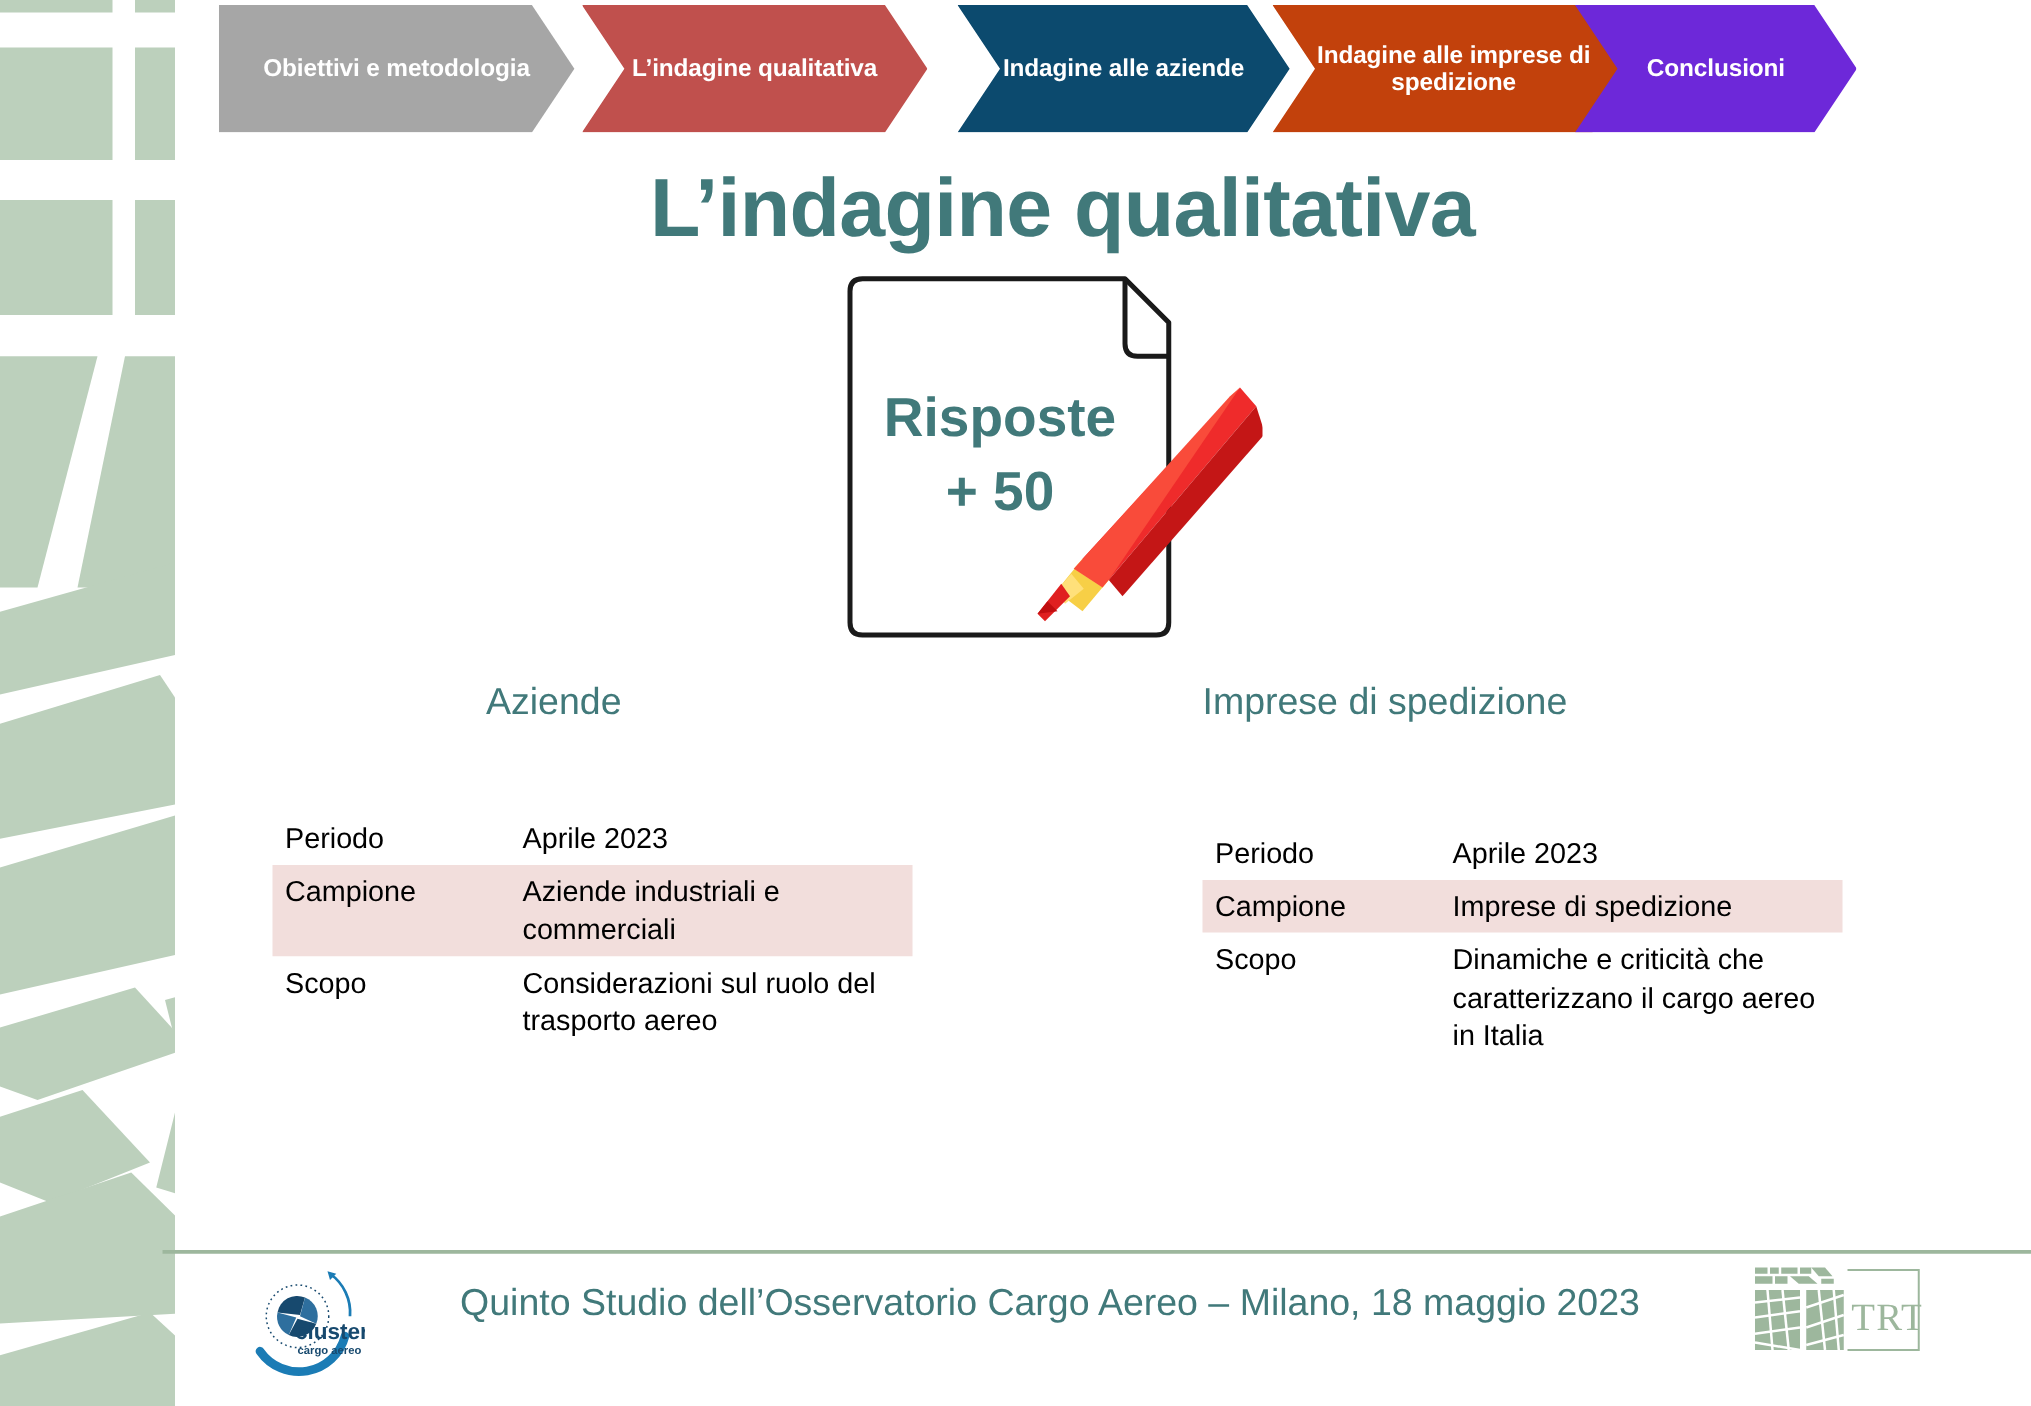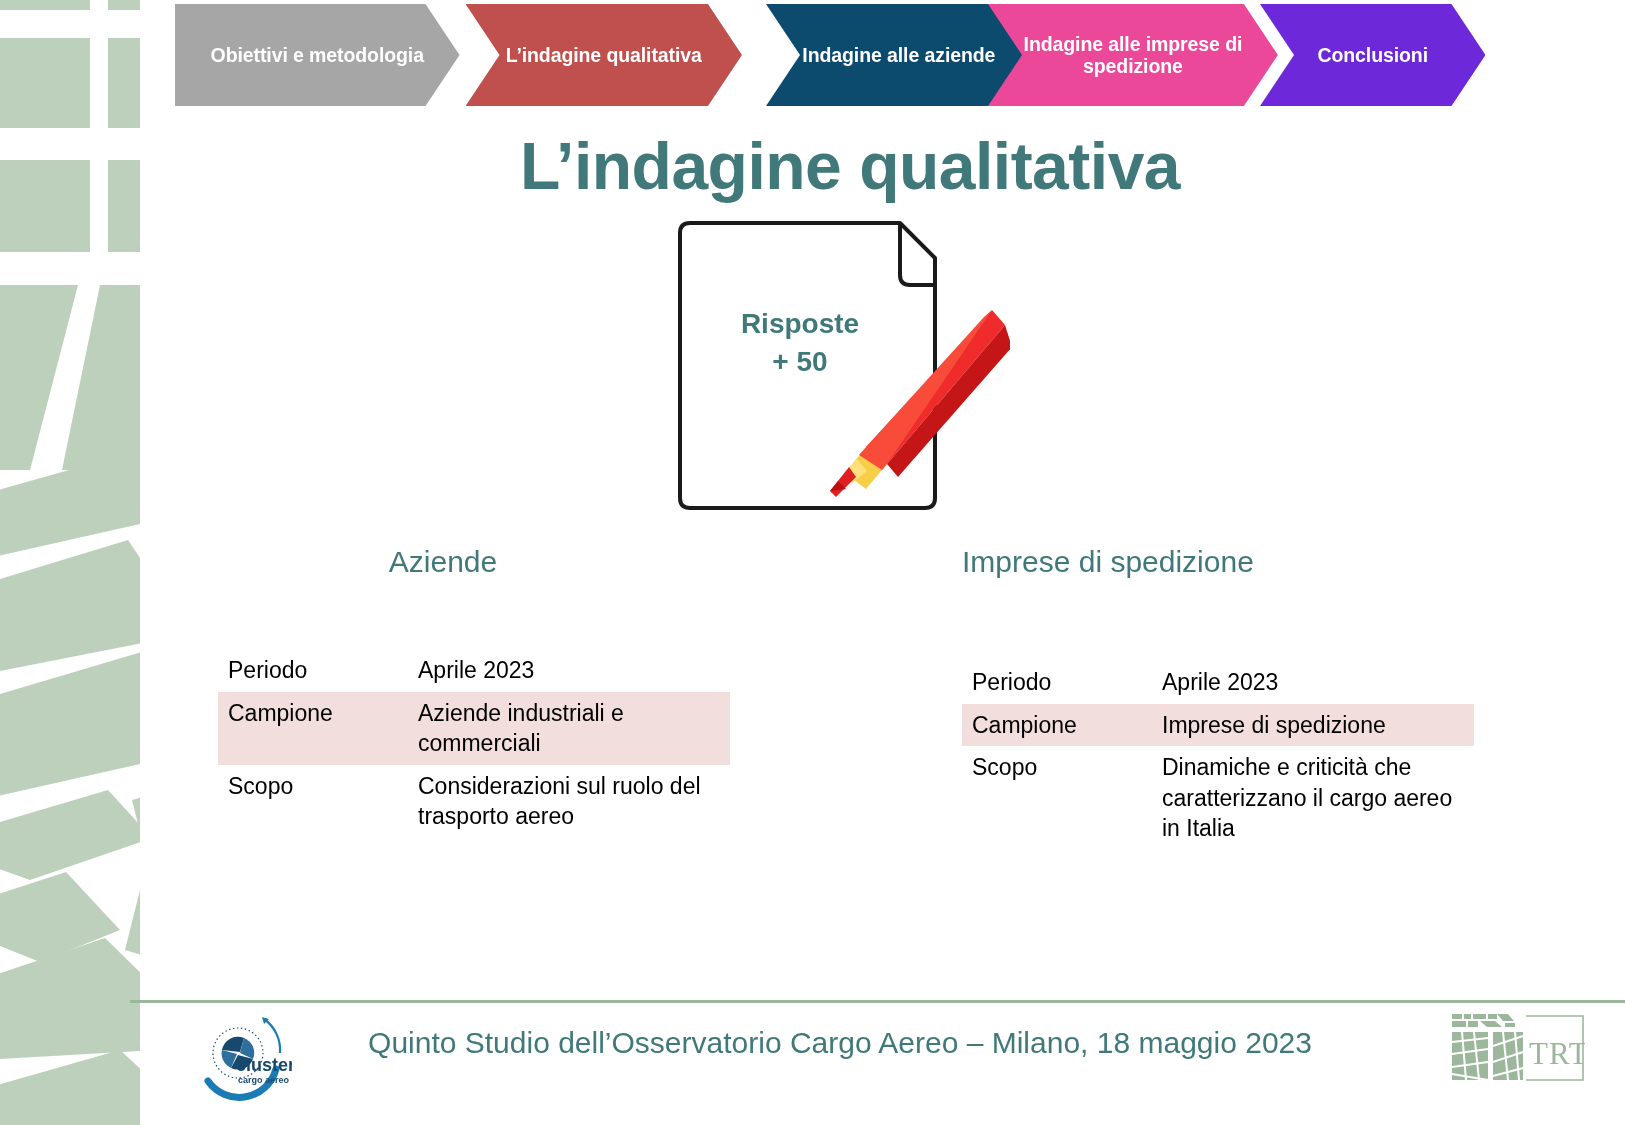--- a/index.html
+++ b/index.html
@@ -66,21 +66,21 @@
     position: absolute;
     left: 660px; top: 215px;
     width: 350px; height: 305px;
   }
   #doc-text {
     position: absolute;
     left: 675px; top: 305px;
     width: 250px;
     text-align: center;
     color: #41797A;
-    font-size: 28px;
+    font-size: 44px;
     font-weight: bold;
     line-height: 1.35;
     pointer-events: none;
   }
 
   
   .panel { position: absolute; }
   .panel-title {
     color: #41797A;
     font-size: 30px;
@@ -120,21 +120,21 @@
   }
   #footer-text {
     position: absolute;
     left: 300px; top: 1026px;
     width: 1080px;
     text-align: center;
     color: #41797A;
     font-size: 30px;
   }
   #cluster-logo { position: absolute; left: 196px; top: 1009px; width: 96px; height: 96px; }
-  #trt-logo { position: absolute; left: 1450px; top: 1012px; width: 135px; height: 72px; }
+  #trt-logo { position: absolute; left: 1402px; top: 1012px; width: 135px; height: 72px; }
 </style>
 </head>
 <body>
 
 <div id="slide">
 
   <div id="map-strip">
     <svg width="140" height="1125" viewBox="0 0 140 1125" xmlns="http://www.w3.org/2000/svg">
       <g fill="#BCD0BC">
         <rect x="-20" y="-20" width="110" height="30"></rect>
@@ -161,21 +161,21 @@
   <div id="breadcrumb">
       <div class="chev" style="left: 0px; width: 284.504px; background: rgb(166, 166, 166); clip-path: polygon(0px 0px, 250.504px 0px, 284.504px 51px, 250.504px 102px, 0px 102px);">
         <span class="lbl">Obiettivi e metodologia</span>
       </div>
       <div class="chev" style="left: 290.504px; width: 276.452px; background: rgb(192, 80, 77); clip-path: polygon(0px 0px, 242.452px 0px, 276.452px 51px, 242.452px 102px, 0px 102px, 34px 51px);">
         <span class="lbl">L’indagine qualitativa</span>
       </div>
       <div class="chev" style="left: 591px; width: 265.716px; background: #0c4a6e; clip-path: polygon(0px 0px, 231.716px 0px, 265.716px 51px, 231.716px 102px, 0px 102px, 34px 51px);">
         <span class="lbl">Indagine alle aziende</span>
       </div>
-      <div class="chev" style="left: 813px; width: 289.872px; background: #ec4899; clip-path: polygon(0px 0px, 255.872px 0px, 289.872px 51px, 255.872px 102px, 0px 102px, 34px 51px);">
+      <div class="chev" style="left: 843px; width: 289.872px; background: #c2410c; clip-path: polygon(0px 0px, 255.872px 0px, 289.872px 51px, 255.872px 102px, 0px 102px, 34px 51px);">
         <span class="lbl">Indagine alle imprese di spedizione</span>
       </div>
       <div class="chev" style="left: 1085px; width: 225.456px; background: #6d28d9; clip-path: polygon(0px 0px, 191.456px 0px, 225.456px 51px, 191.456px 102px, 0px 102px, 34px 51px);">
         <span class="lbl">Conclusioni</span>
       </div>
     </div>
 
   <div id="title">L’indagine qualitativa</div>
 
   <div id="doc-graphic">

